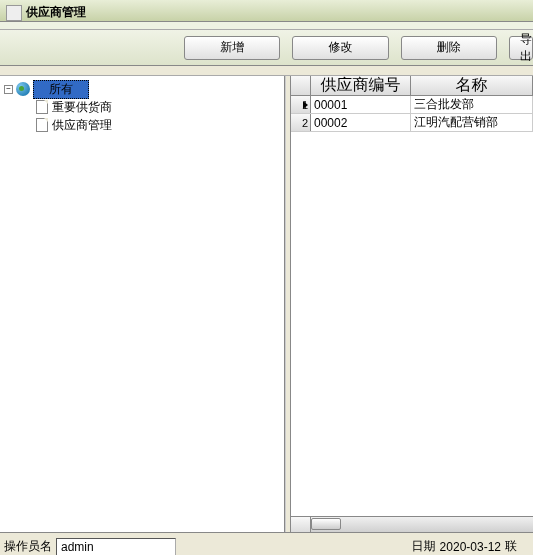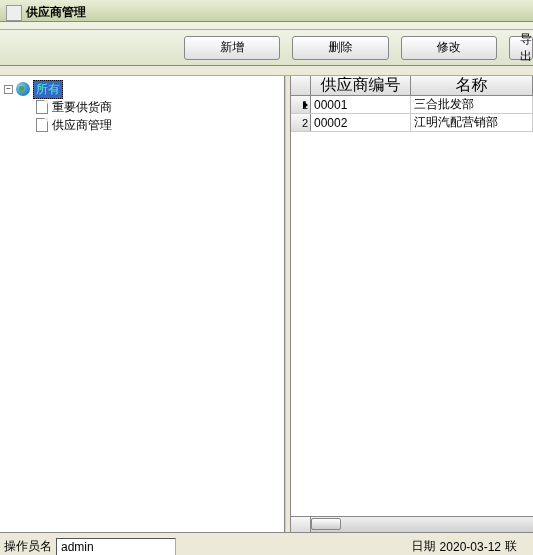--- a/index.html
+++ b/index.html
@@ -107,23 +107,23 @@
     }
     .file-icon::before {
       content:'';
       position:absolute; right:-1px; top:-1px;
       border-top: 4px solid #ece9d8;
       border-left: 4px solid transparent;
     }
     .child { padding-left: 32px; }
     .selected {
       background: #316ac5;
-      color: #5eead4;
+      color: #000000;
       border: 1px dotted #000;
-      padding: 0 2px;
+      padding: 0 15px;
     }
     .vsplit {
       width: 6px;
       background: #ece9d8;
       border-left: 1px solid #ccc;
       border-right: 1px solid #888;
       cursor: col-resize;
     }
     .grid-panel {
       flex: 1;
@@ -203,24 +203,24 @@
 <div class="titlebar">
   <span>供应商管理</span>
 </div>
 <div class="spacer-row"></div>
 
 <div class="toolbar">
   <button class="btn">
       <span>新增</span>
     </button>
   <button class="btn">
+      <span>修改</span>
+    </button>
+  <button class="btn">
       <span>删除</span>
-    </button>
-  <button class="btn">
-      <span>修改</span>
     </button>
   <button class="btn cut">
       <span>导出</span>
     </button>
 </div>
 <div class="gap-row"></div>
 
 <div class="main">
   <div class="tree-panel">
     <div class="tree-node">

